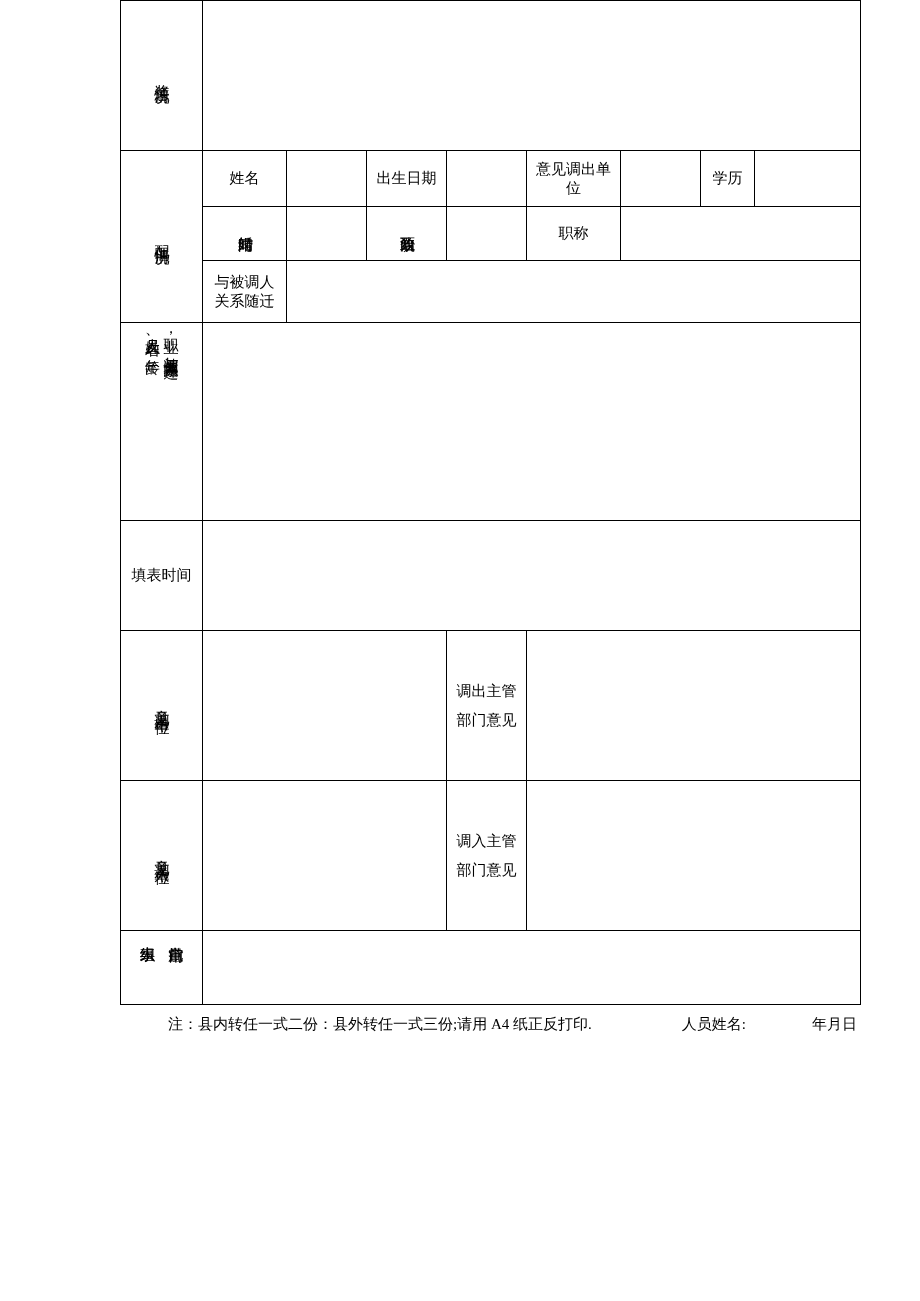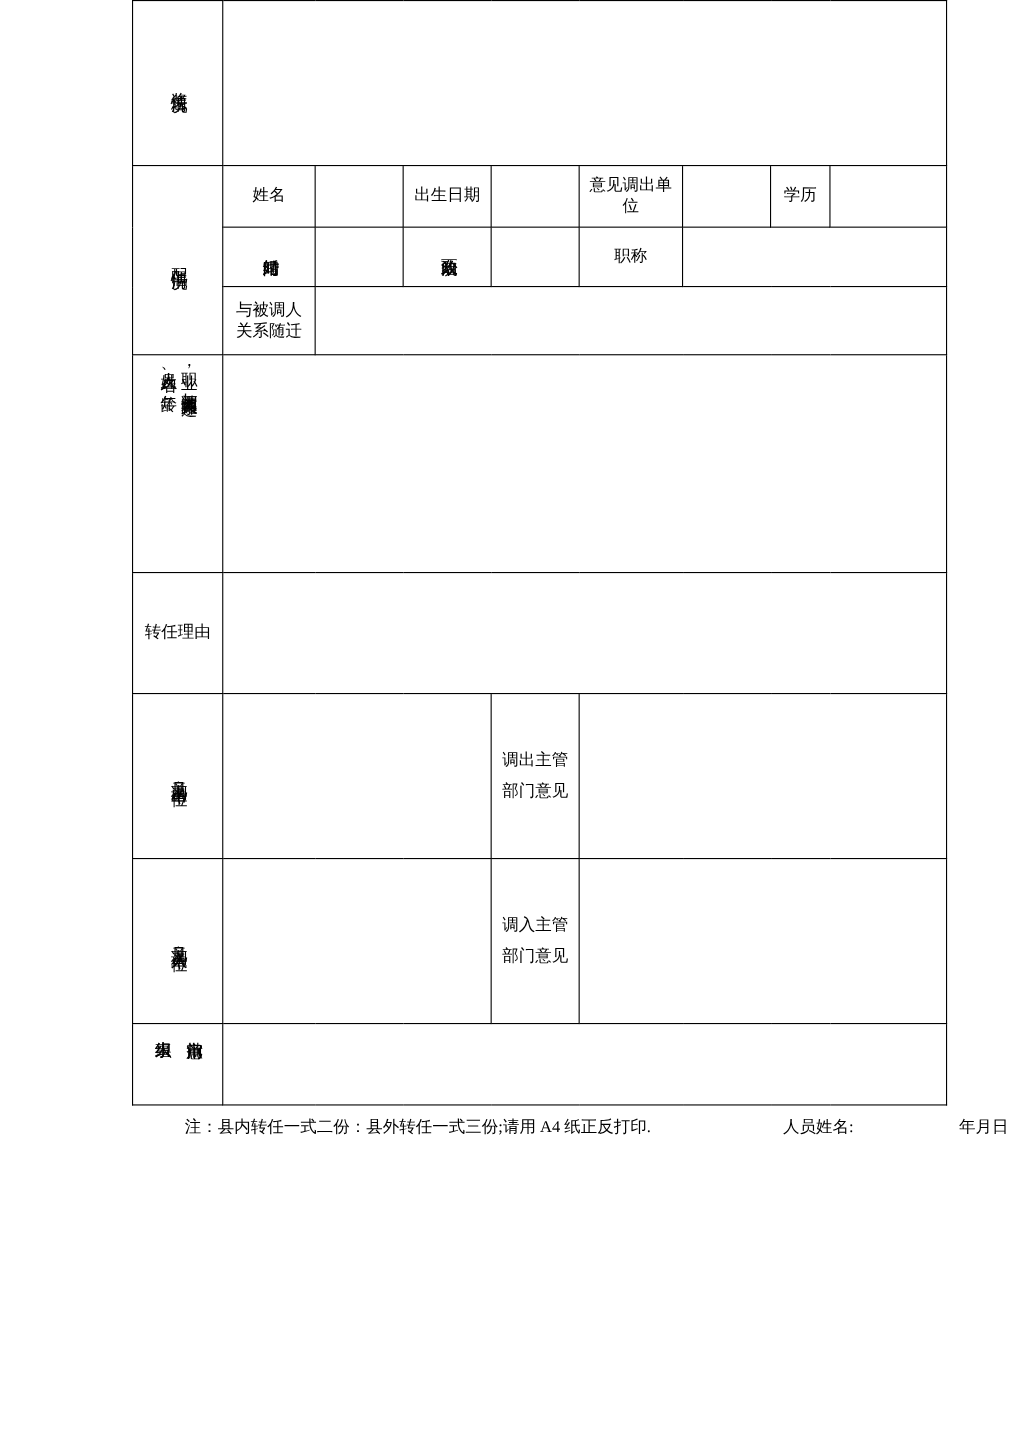--- a/index.html
+++ b/index.html
@@ -52,21 +52,20 @@
   .r-out { height: 150px; }
   .r-in { height: 150px; margin-left: 18px; }
   .r-org { height: 74px; }
   .footer {
     margin-left: 168px;
     margin-top: 10px;
     width: 700px;
     font-size: 15px;
     display: flex;
     justify-content: flex-start;
-    gap: 30px;
   }
   .footer .note { flex: 0 0 auto; }
   .footer .fill { margin-left: 90px; flex: 0 0 auto; }
   .footer .date { margin-left: 66px; flex: 0 0 auto; }
   .follow-cell {
     display: flex;
     justify-content: center;
     align-items: flex-start;
     height: 100%;
   }
@@ -154,21 +153,21 @@
     <td class="vtop">
       <div class="follow-cell">
         <span class="col">人员姓名、年龄、</span>
         <span class="col">职业，与被调人关系随迁</span>
       </div>
     </td>
     <td colspan="8"></td>
   </tr>
 
   <tr class="r-reason">
-    <td>转任理由</td>
+    <td>填表时间</td>
     <td colspan="8"></td>
   </tr>
 
   <tr class="r-out">
     <td>
       <span class="vtext">意见调出单位</span>
     </td>
     <td colspan="3"></td>
     <td style="line-height:1.9;">调出主管部门意见</td>
     <td colspan="4"></td>

